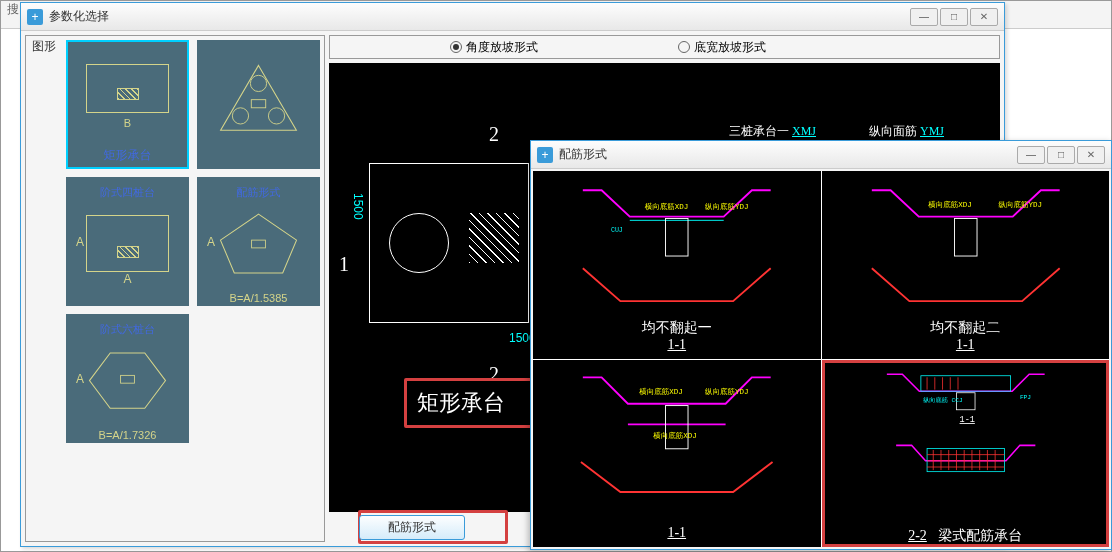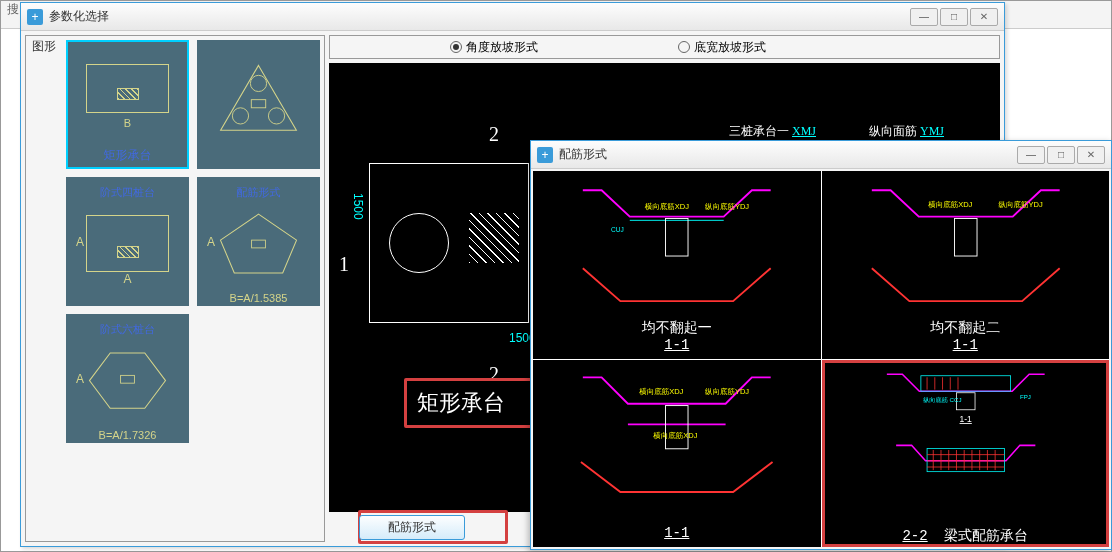--- a/index.html
+++ b/index.html
@@ -266,26 +266,26 @@
   background: #000;
   position: relative;
 }
 .rebar-cell.selected { outline: 3px solid #d44040; outline-offset: -3px; }
 .rebar-caption {
   position: absolute;
   bottom: 6px; left: 0; right: 0;
   text-align: center;
   color: #fff;
   font-size: 14px;
-  font-family: Liberation Mono, monospace;
+  font-family: Liberation Serif, serif;
 }
 
 .section-svg {
   position: absolute;
-  left: 20px; top: 8px; right: 20px; bottom: 48px;
+  left: 20px; top: 8px; right: 20px; bottom: 48px; font-family: Liberation Mono, monospace;
 }
 .section-svg svg { width: 100%; height: 100%; }
 .pink { stroke: #f0f; }
 .red { stroke: #f33; }
 .cyan { stroke: #0ff; }
 .white { stroke: #fff; }
 </style>
 </head>
 <body>
 

